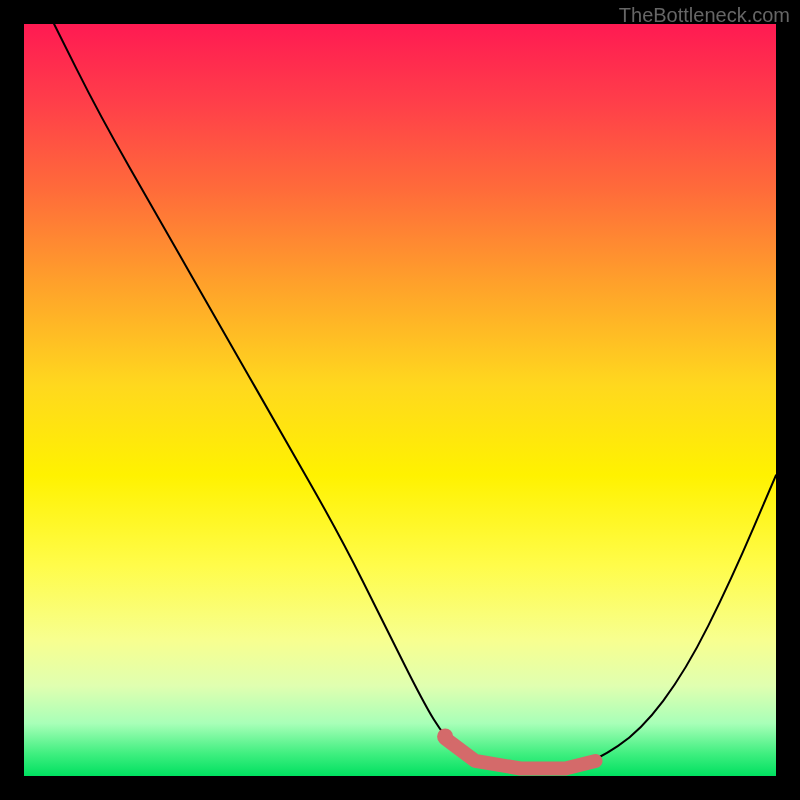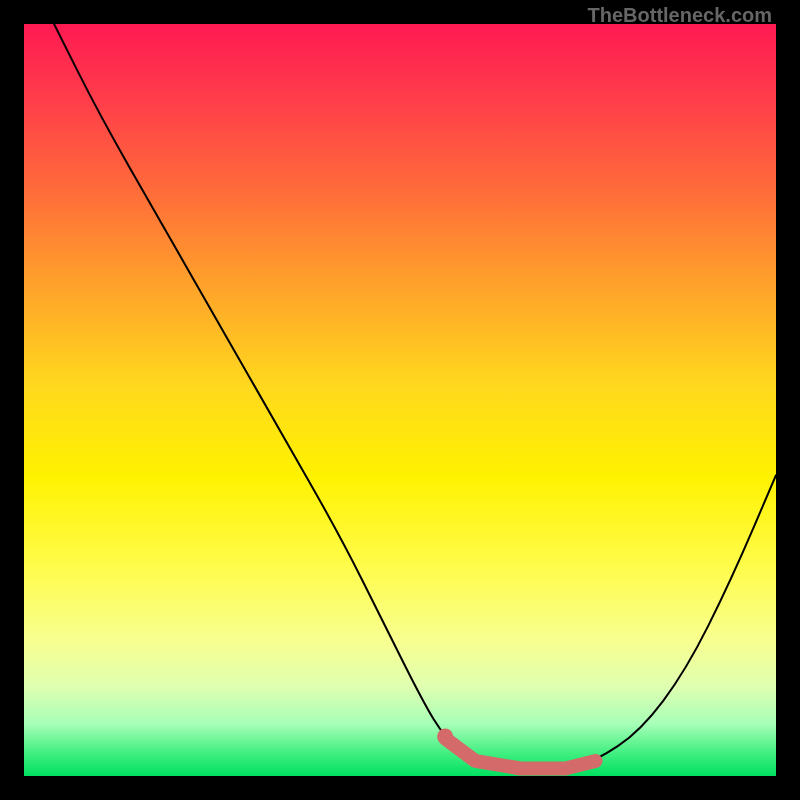--- a/index.html
+++ b/index.html
@@ -12,24 +12,24 @@
     overflow: hidden;
   }
   .wrap {
     position: relative;
     width: 800px;
     height: 800px;
   }
   .attribution {
     position: absolute;
     top: 4px;
-    right: 28px;
+    right: 10px;
     color: #666;
     font-size: 20px;
-    font-weight: 700;
+    font-weight: 400;
     z-index: 5;
   }
   .plot-area {
     position: absolute;
     left: 24px;
     top: 24px;
     width: 752px;
     height: 752px;
     background: linear-gradient(to bottom,
       #ff1a52 0%,

